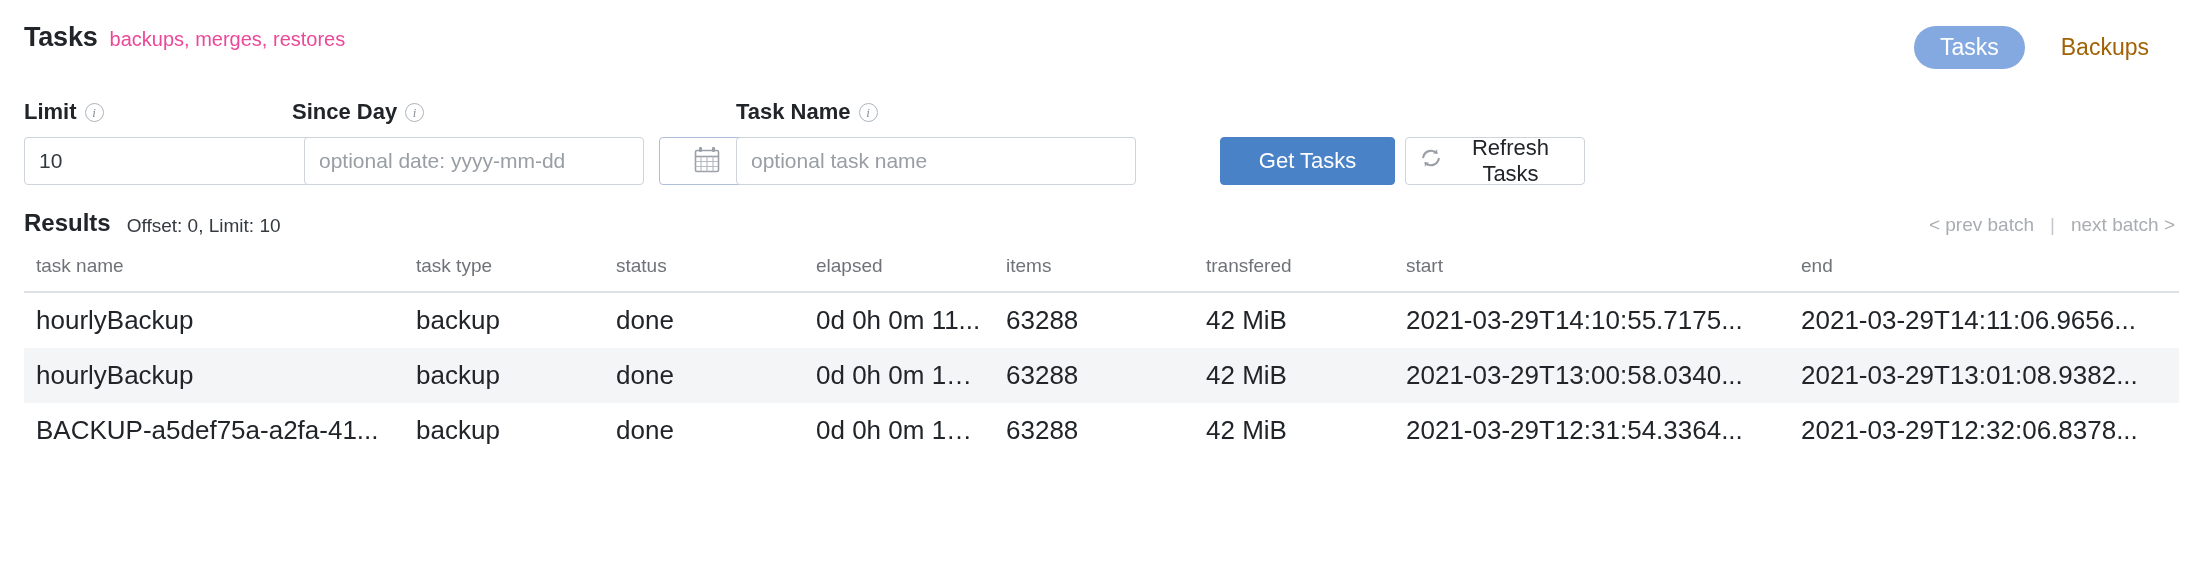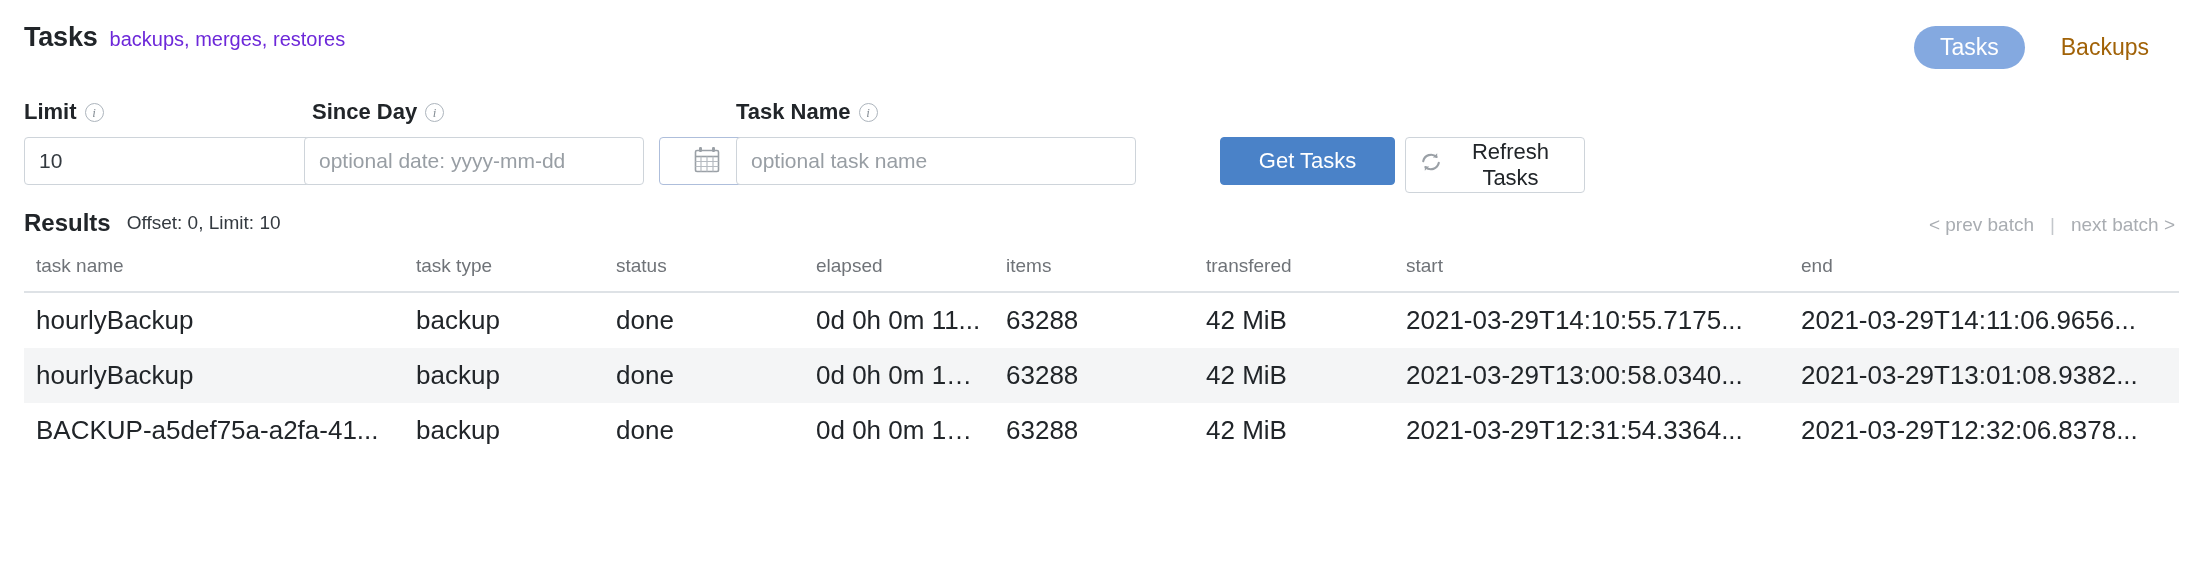--- a/index.html
+++ b/index.html
@@ -36,21 +36,21 @@
     gap: 12px;
   }
   .title-main {
     font-size: 27px;
     font-weight: bold;
     color: #212529;
     letter-spacing: -0.2px;
   }
   .title-sub {
     font-size: 20px;
-    color: #6d28d9;
+    color: #ec4899;
     font-weight: normal;
   }
   .status-line {
     margin-top: 9px;
     font-size: 19px;
     color: #e8a33d;
   }
 
   .toggle-group {
     display: flex;
@@ -147,21 +147,21 @@
     border: 1px solid #4a82c8;
     border-radius: 4px;
     color: #ffffff;
     font-size: 22px;
     font-family: "Liberation Sans", sans-serif;
     cursor: pointer;
     padding: 0 14px;
     width: 100%;
   }
   .ghost-btn {
-    height: 56px;
+    height: 48px;
     background: #ffffff;
     border: 1px solid #ced4da;
     border-radius: 4px;
     color: #212529;
     font-size: 22px;
     font-family: "Liberation Sans", sans-serif;
     cursor: pointer;
     display: flex;
     align-items: center;
     justify-content: center;
@@ -172,21 +172,21 @@
 
   
   .results-head {
     margin-top: 22px;
     display: flex;
     align-items: baseline;
     justify-content: space-between;
   }
   .results-left {
     display: flex;
-    align-items: center;
+    align-items: flex-end;
     gap: 16px;
   }
   .results-title {
     font-size: 24px;
     font-weight: bold;
     color: #212529;
   }
   .results-meta {
     font-size: 19px;
     color: #343a40;
@@ -259,21 +259,21 @@
   <div class="filters">
 
     <div class="field-label" style="left:0;">
       <span>Limit</span>
       <span class="info-icon">i</span>
     </div>
     <div class="ctrl" style="left:0; width:350px;">
       <input class="text-input" type="text" value="10" style="">
     </div>
 
-    <div class="field-label" style="left:288px;">
+    <div class="field-label" style="left:268px;">
       <span>Since Day</span>
       <span class="info-icon">i</span>
     </div>
     <div class="ctrl" style="left:280px; width:340px;">
       <input class="text-input" type="text" placeholder="optional date: yyyy-mm-dd" style="">
     </div>
     <div class="ctrl" style="left:635px; width:96px;">
       <button class="cal-btn">
         <span class="cal-ico">
           <svg width="26" height="27" viewBox="0 0 26 27" fill="none" xmlns="http://www.w3.org/2000/svg">

